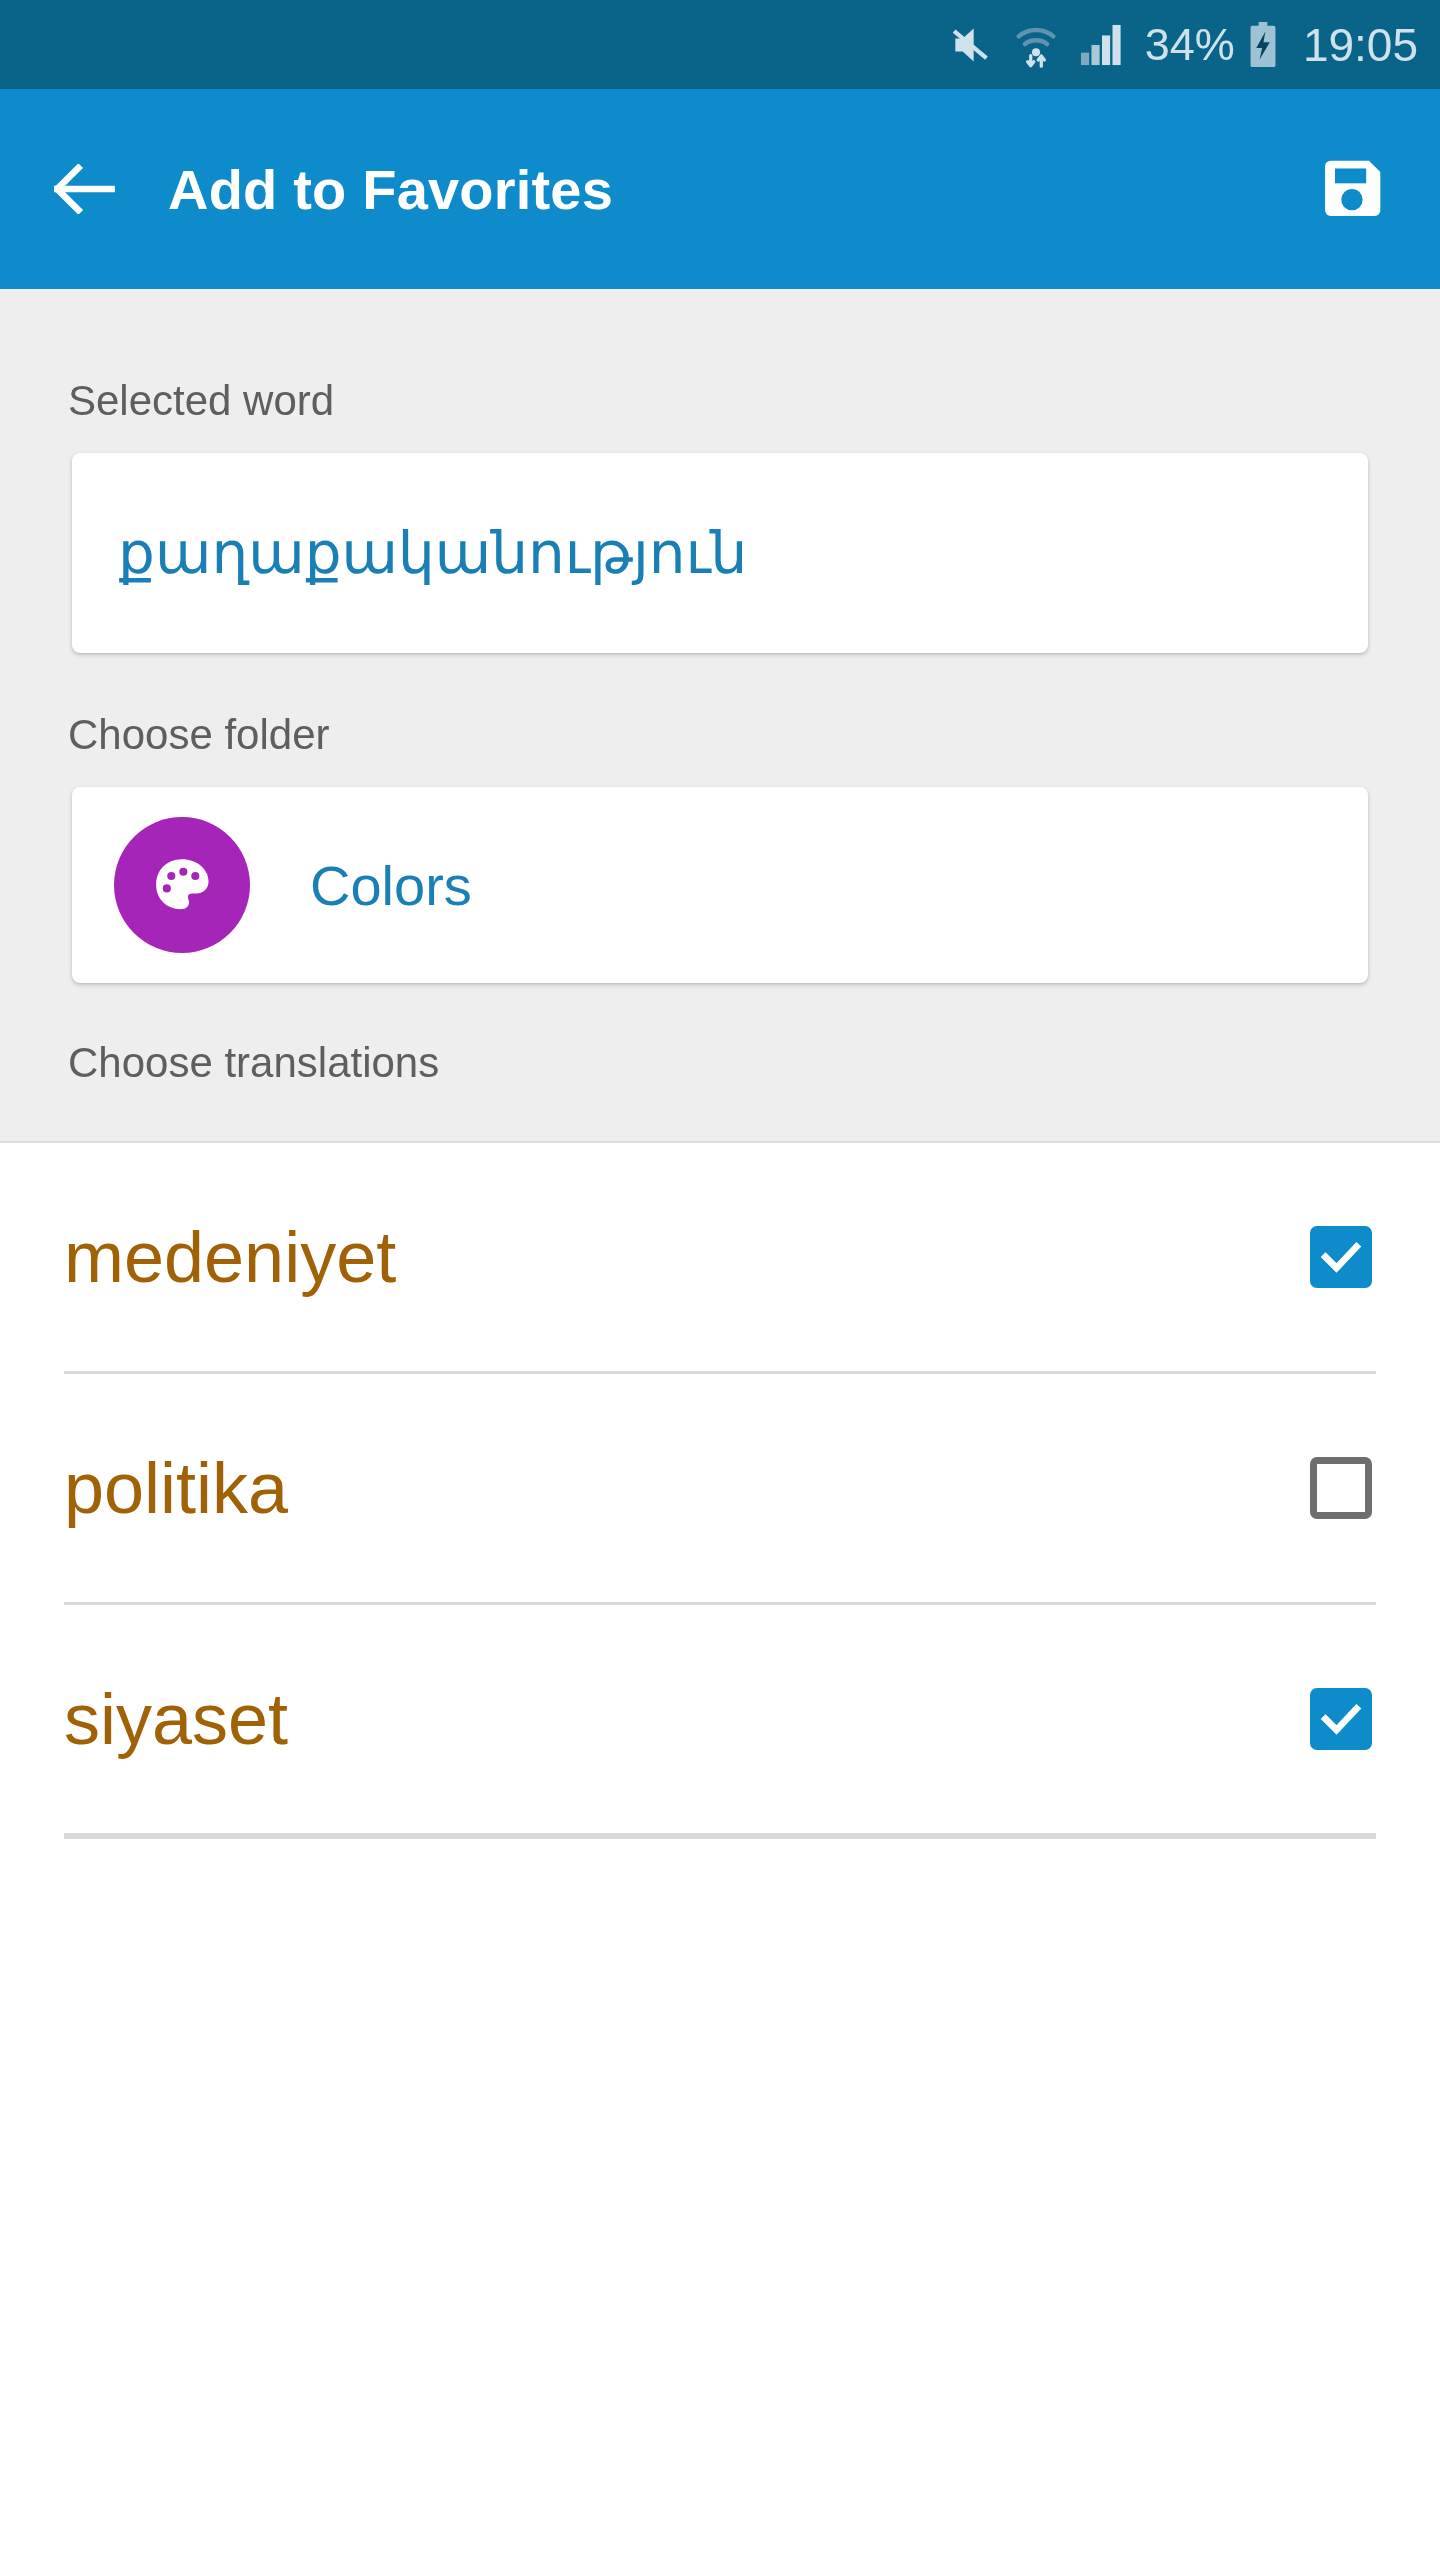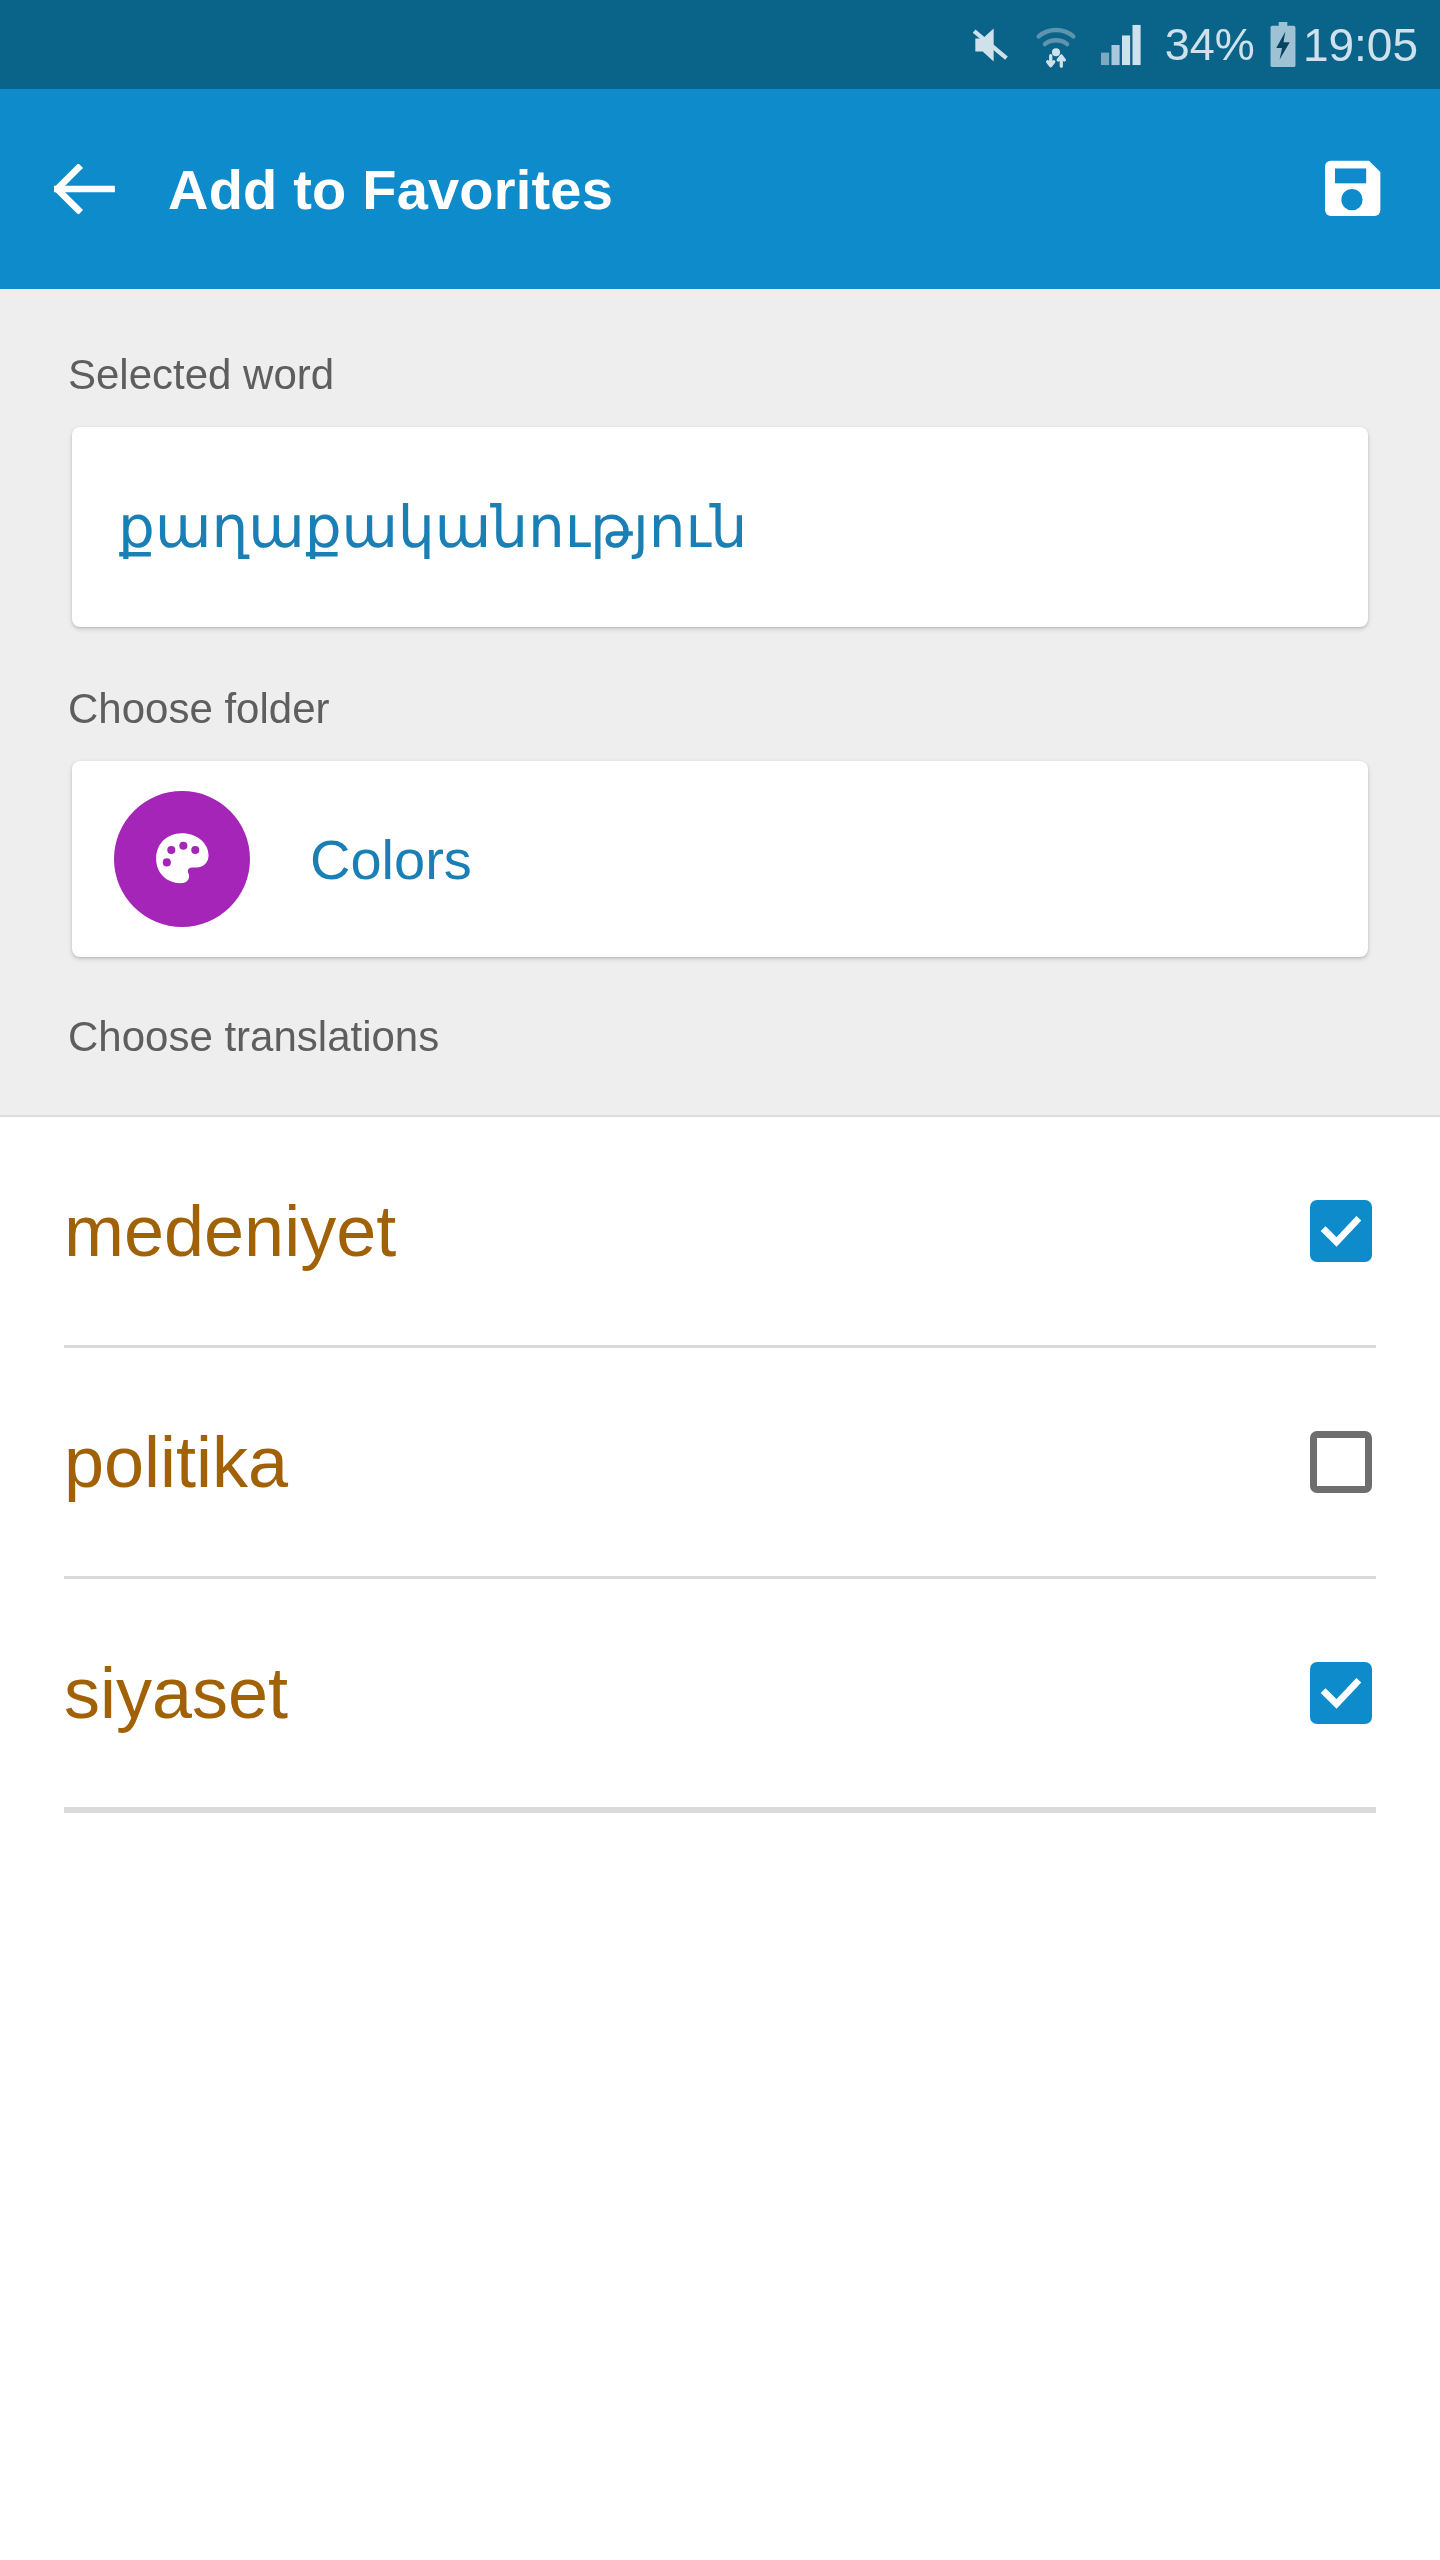--- a/index.html
+++ b/index.html
@@ -53,21 +53,21 @@
 
   .sb-text {
     color: #cfe2ec;
     font-size: 45px;
     font-weight: 400;
     letter-spacing: 0px;
     line-height: 1;
     white-space: nowrap;
   }
   .sb-pct { margin-left: 14px; margin-right: 6px; }
-  .sb-time { font-size: 46px; }
+  .sb-time { margin-left: 20px; font-size: 46px; }
 
   
   .app-bar {
     height: 200px;
     background: #0d8bca;
     display: flex;
     align-items: center;
     padding: 0 52px 0 50px;
     flex: 0 0 auto;
   }
@@ -106,21 +106,21 @@
     flex: 0 0 auto;
     border-bottom: 2px solid #dcdcdc;
   }
 
   .field-label {
     color: #5e5e5e;
     font-size: 42px;
     font-weight: 400;
     padding-left: 68px;
   }
-  .label-selected-word { padding-top: 62px; }
+  .label-selected-word { padding-top: 88px; }
   .label-choose-folder { padding-top: 58px; }
   .label-choose-translations {
     padding-top: 56px;
     padding-bottom: 54px;
   }
 
   .card {
     background: #ffffff;
     margin: 28px 72px 0 72px;
     border-radius: 8px;

